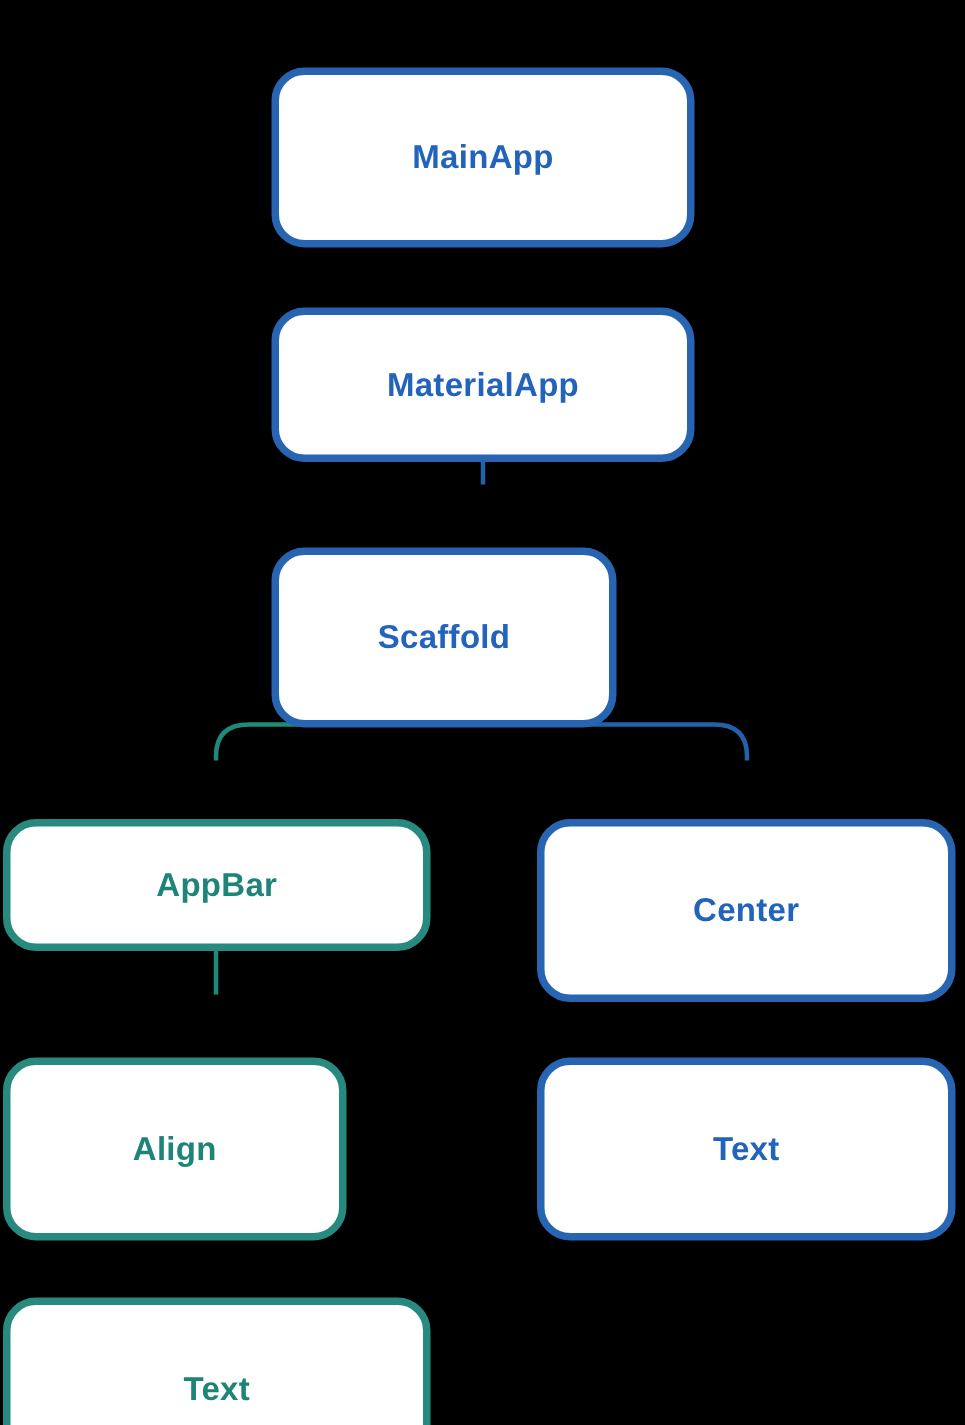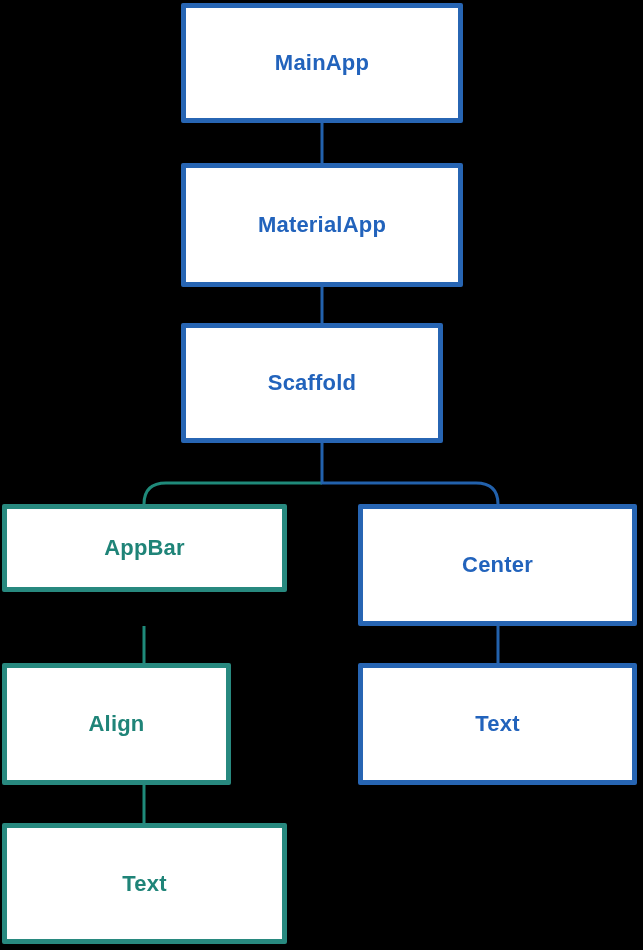--- a/index.html
+++ b/index.html
@@ -26,33 +26,34 @@
     left: 0; top: 0;
     width: 643px; height: 950px;
   }
   .edge { fill: none; stroke-width: 3px; }
   .edge.blue { stroke: var(--blue_line); }
   .edge.teal { stroke: var(--teal_line); }
   .node {
     position: absolute;
     box-sizing: border-box;
     background: var(--node_fill);
-    border-radius: 2px;
+    border-radius: 22px;
     display: flex;
     align-items: center;
     justify-content: center;
     font-weight: bold;
     font-size: 22px;
     letter-spacing: 0.2px;
+    margin-top: 42px;
   }
   .node.blue { border: 5px solid var(--blue_border); color: var(--blue_text); }
   .node.teal { border: 5px solid var(--teal_border); color: var(--teal_text); }
   #n-mainapp     { left: 181px; top: 3px;   width: 282px; height: 120px; }
-  #n-materialapp { left: 181px; top: 163px; width: 282px; height: 124px; }
-  #n-scaffold    { left: 181px; top: 323px; width: 262px; height: 120px; }
+  #n-materialapp { left: 181px; top: 163px; width: 282px; height: 103px; }
+  #n-scaffold    { left: 181px; top: 323px; width: 230px; height: 120px; }
   #n-appbar      { left: 2px;   top: 504px; width: 285px; height: 88px; }
   #n-center      { left: 358px; top: 504px; width: 279px; height: 122px; }
   #n-align       { left: 2px;   top: 663px; width: 229px; height: 122px; }
   #n-text-right  { left: 358px; top: 663px; width: 279px; height: 122px; }
   #n-text-left   { left: 2px;   top: 823px; width: 285px; height: 121px; }
 </style>
 </head>
 <body>
 
 <div id="stage">

